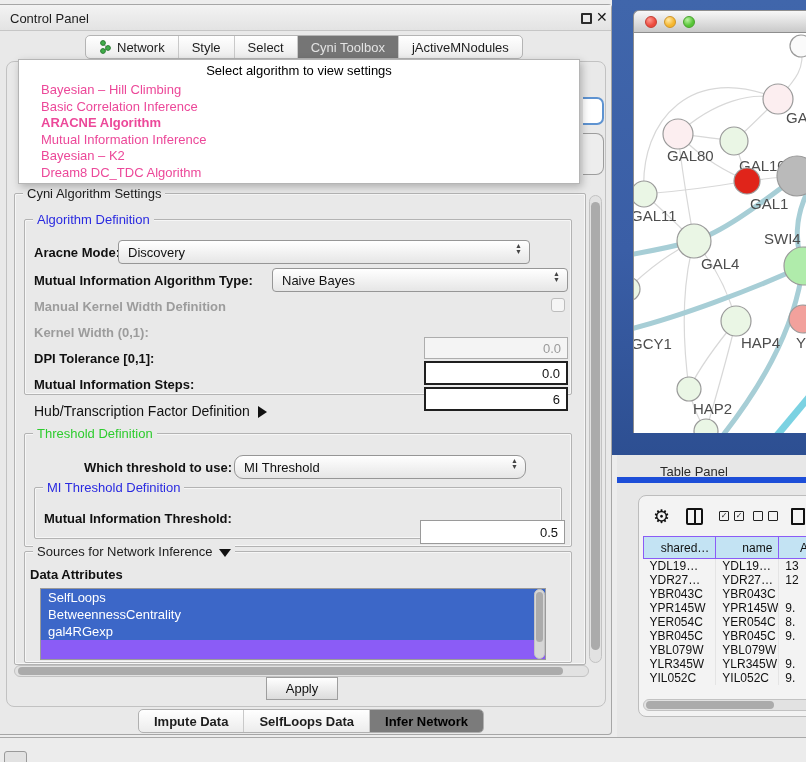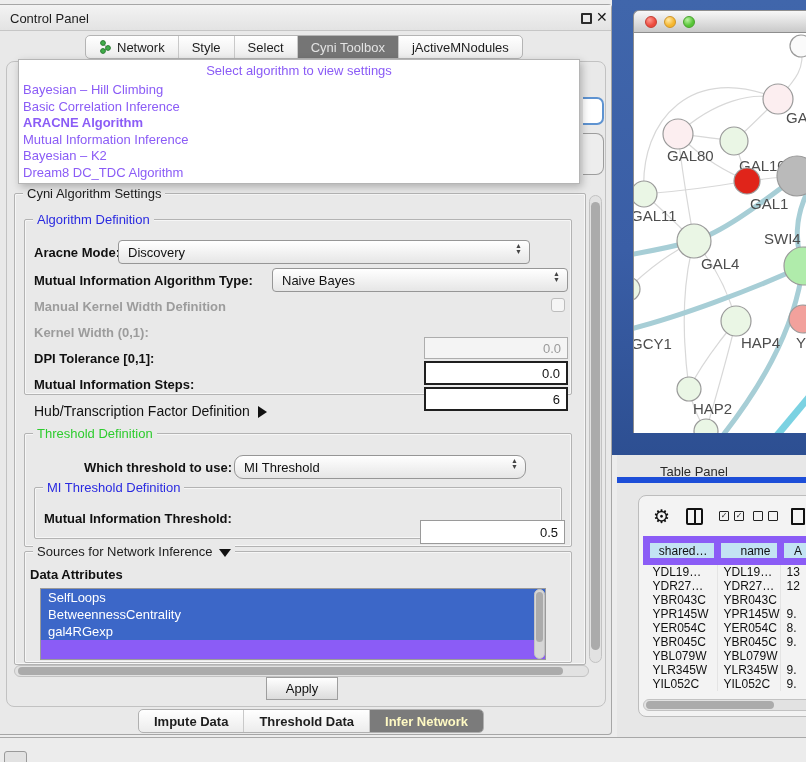--- a/index.html
+++ b/index.html
@@ -68,27 +68,27 @@
   .attr-item { height:17px; line-height:17px; font-size:13px; color:#fff; background:#3c67c8; padding-left:7px; }
 
   
   .btn { position:absolute; height:23px; background:linear-gradient(#ffffff,#dcdcdc);
     border:1px solid #9e9e9e; border-radius:0; font-size:13px; color:#111;
     display:flex; align-items:center; justify-content:center; }
   .bot-tabs { position:absolute; left:138px; top:704px; height:24px; display:flex;
     background:linear-gradient(#ffffff,#ececec); border:1px solid #b0b0b0; border-radius:5px; overflow:hidden; }
   .bot-tab { display:flex; align-items:center; padding:0 15px; font-size:13px; font-weight:bold; color:#1d1d1d; border-right:1px solid #c9c9c9; white-space:nowrap; }
   .bot-tab:last-child { border-right:none; }
-  .bot-tab.sel { background:#7b7b7b; color:#fef9c3; }
+  .bot-tab.sel { background:#7b7b7b; color:#000000; }
 
   
   .popup { position:absolute; left:18px; top:54px; width:562px; height:125px; background:#fff;
     border:1px solid #b5b5b5; box-shadow:2px 3px 8px rgba(0,0,0,.25); z-index:30; }
-  .dd-placeholder { height:22px; line-height:22px; text-align:center; color:#8b5cf6; font-size:13px; }
-  .dd-item { height:16.5px; line-height:16.5px; padding-left:4px; font-size:13px; color:#8b5cf6; white-space:nowrap; }
+  .dd-placeholder { height:22px; line-height:22px; text-align:center; color:#000000; font-size:13px; }
+  .dd-item { height:16.5px; line-height:16.5px; padding-left:22px; font-size:13px; color:#ec4899; white-space:nowrap; }
   .dd-item.bold { font-weight:bold; }
   .sliver-combo { position:absolute; left:583px; top:92px; width:21px; height:28px; background:#fff;
     border:2px solid #5e93d1; border-left:none; border-radius:0 7px 7px 0; z-index:5; }
   .sliver-panel { position:absolute; left:583px; top:128px; width:21px; height:42px; background:#ededed;
     border:1px solid #9d9d9d; border-left:none; border-radius:0 8px 8px 0; z-index:5; }
 
   
   .netwin { position:absolute; left:633px; top:10px; width:173px; height:423px; }
   .net-titlebar { position:absolute; left:0; top:0; width:100%; height:23px;
     background:linear-gradient(#f8f8f8,#c9c9c9); border:1px solid #8e8e8e; border-radius:6px 0 0 0; border-right:none; }
@@ -105,21 +105,21 @@
   .tp-panel { position:absolute; left:21px; top:40px; width:178px; height:222px;
     background:#f3f3f3; border:1px solid #bdbdbd; border-radius:8px 0 0 8px; overflow:hidden; }
   .tb-icons { position:absolute; top:12px; height:20px; }
   .gear { position:absolute; left:14px; top:-3px; font-size:19px; color:#111; }
   .cols-icon { position:absolute; left:47px; top:0; width:17px; height:17px; border:2px solid #111; border-radius:2px; }
   .cols-icon::after { content:""; position:absolute; left:5.5px; top:0; width:2px; height:13px; background:#111; }
   .cb { position:absolute; top:3px; width:10px; height:10px; border:1.5px solid #222; border-radius:1px; font-size:8px; line-height:8px; text-align:center; color:#222; }
   .page-icon { position:absolute; left:152px; top:0; width:14px; height:17px; border:2px solid #111; border-radius:1px; }
 
   table.ttable { position:absolute; left:4px; top:40px; border-collapse:collapse; table-layout:fixed; }
-  .ttable th { background:#c3e3f3; border:7px solid #8b5cf6; font-size:12px; font-weight:normal; color:#111;
+  .ttable th { background:#c3e3f3; border:1px solid #8b5cf6; font-size:12px; font-weight:normal; color:#111;
     height:22px; text-align:right; padding:0 6px; overflow:hidden; white-space:nowrap; }
   .ttable td { font-size:12px; color:#111; height:13.5px; padding:0 0 0 6px; white-space:nowrap; overflow:hidden; border-right:1px solid #e4e4e4; }
 
   
   .bottom-strip { position:absolute; left:0; top:737px; width:806px; height:25px; background:#ececec; border-top:1px solid #a8a8a8; }
   .stub-btn { position:absolute; left:4px; top:13px; width:23px; height:16px; background:#e2e2e2; border:1px solid #9a9a9a; border-radius:3px; }
 
   svg text { font-family:"Liberation Sans","DejaVu Sans",sans-serif; }
 </style>
 </head>
@@ -224,21 +224,21 @@
       <div class="vthumb" style="top:6px; height:448px;"></div>
     </div>
     <div class="hscroll" style="left:14px; top:660px; width:575px;">
       <div class="hthumb" style="left:3px; width:545px;"></div>
     </div>
 
     <div class="btn" style="left:266px; top:672px; width:72px;">Apply</div>
 
     <div class="bot-tabs" id="bot-tabs">
         <div class="bot-tab">Impute Data</div>
-        <div class="bot-tab">Threshold Data</div>
+        <div class="bot-tab">SelfLoops Data</div>
         <div class="bot-tab sel">Infer Network</div>
       </div>
 
     <div class="popup">
       <div class="dd-placeholder">Select algorithm to view settings</div>
       <div id="dd-items">
           <div class="dd-item">Bayesian – Hill Climbing</div>
           <div class="dd-item">Basic Correlation Inference</div>
           <div class="dd-item bold">ARACNE Algorithm</div>
           <div class="dd-item">Mutual Information Inference</div>

